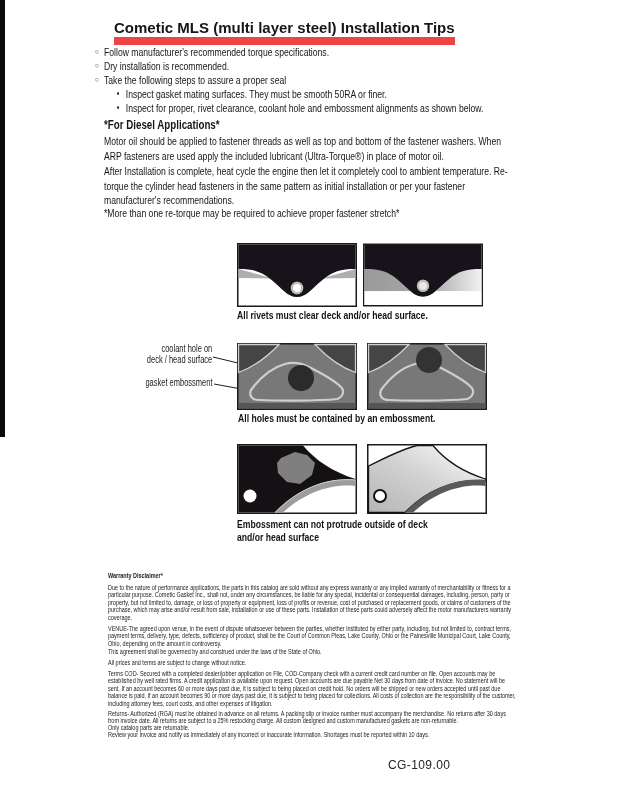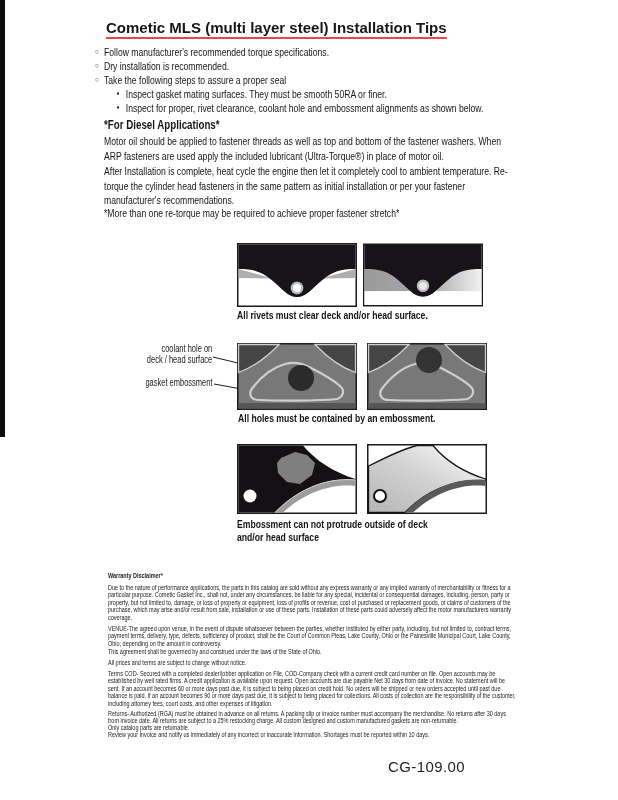--- a/index.html
+++ b/index.html
@@ -4,22 +4,22 @@
 <style>
   html,body{margin:0;padding:0;background:#e8e8e8;}
   .page{position:relative;width:618px;height:800px;background:#ffffff;overflow:hidden;
         font-family:"Liberation Sans",sans-serif;color:#161616;}
   .abs{position:absolute;}
   .cond{transform:scaleX(0.75);transform-origin:top left;}
   .cond-r{transform:scaleX(0.75);transform-origin:top right;}
 
   .scan-bar{left:0;top:0;width:5px;height:437px;background:#0a0a0a;}
 
-  .doc-title{left:106px;top:20px;font-size:15px;font-weight:bold;line-height:16px;
-             border-bottom:2px solid #ef4444;padding-bottom:1px;white-space:nowrap;}
+  .doc-title{left:114px;top:20px;font-size:15px;font-weight:bold;line-height:16px;
+             border-bottom:8px solid #ef4444;padding-bottom:1px;white-space:nowrap;}
 
   .tips{left:95px;top:45px;width:560px;font-size:11.5px;line-height:14px;}
   .brow{display:flex;}
   .bmark{width:12px;flex:0 0 12px;font-size:8px;line-height:14px;color:#222;}
   .brow.sub{margin-left:29px;}
   .brow.sub .bmark{font-size:10px;}
 
   .diesel-h{left:104px;top:117px;font-size:13px;font-weight:bold;white-space:nowrap;}
   .para{left:104px;width:549px;font-size:11.5px;line-height:14.6px;}
   .p1{top:134px;}
@@ -27,21 +27,21 @@
   .pnote{top:206px;}
 
   .dlabel{font-size:12.5px;font-weight:bold;letter-spacing:0.5px;text-align:center;width:120px;color:#1d1d1d;margin-top:13px;}
   .panel{position:absolute;width:120px;}
   .cap{font-weight:bold;font-size:11.5px;line-height:12.5px;color:#141414;white-space:nowrap;}
 
   .sidelbl{right:406px;text-align:right;font-size:10px;line-height:10.5px;color:#1b1b1b;white-space:nowrap;}
 
   .warr{left:108px;width:546px;font-size:7.3px;line-height:7.4px;color:#1c1c1c;}
   .warr-h{font-weight:bold;}
-  .pageno{left:388px;top:758px;font-size:15px;letter-spacing:0.4px;color:#242424;white-space:nowrap;}
+  .pageno{left:388px;top:758px;font-size:12px;letter-spacing:0.4px;color:#242424;white-space:nowrap;}
   svg{display:block;}
 </style>
 </head>
 <body>
 
 <div class="page">
 
   <div class="abs scan-bar"></div>
 
   <div class="abs doc-title">Cometic MLS (multi layer steel) Installation Tips</div>

